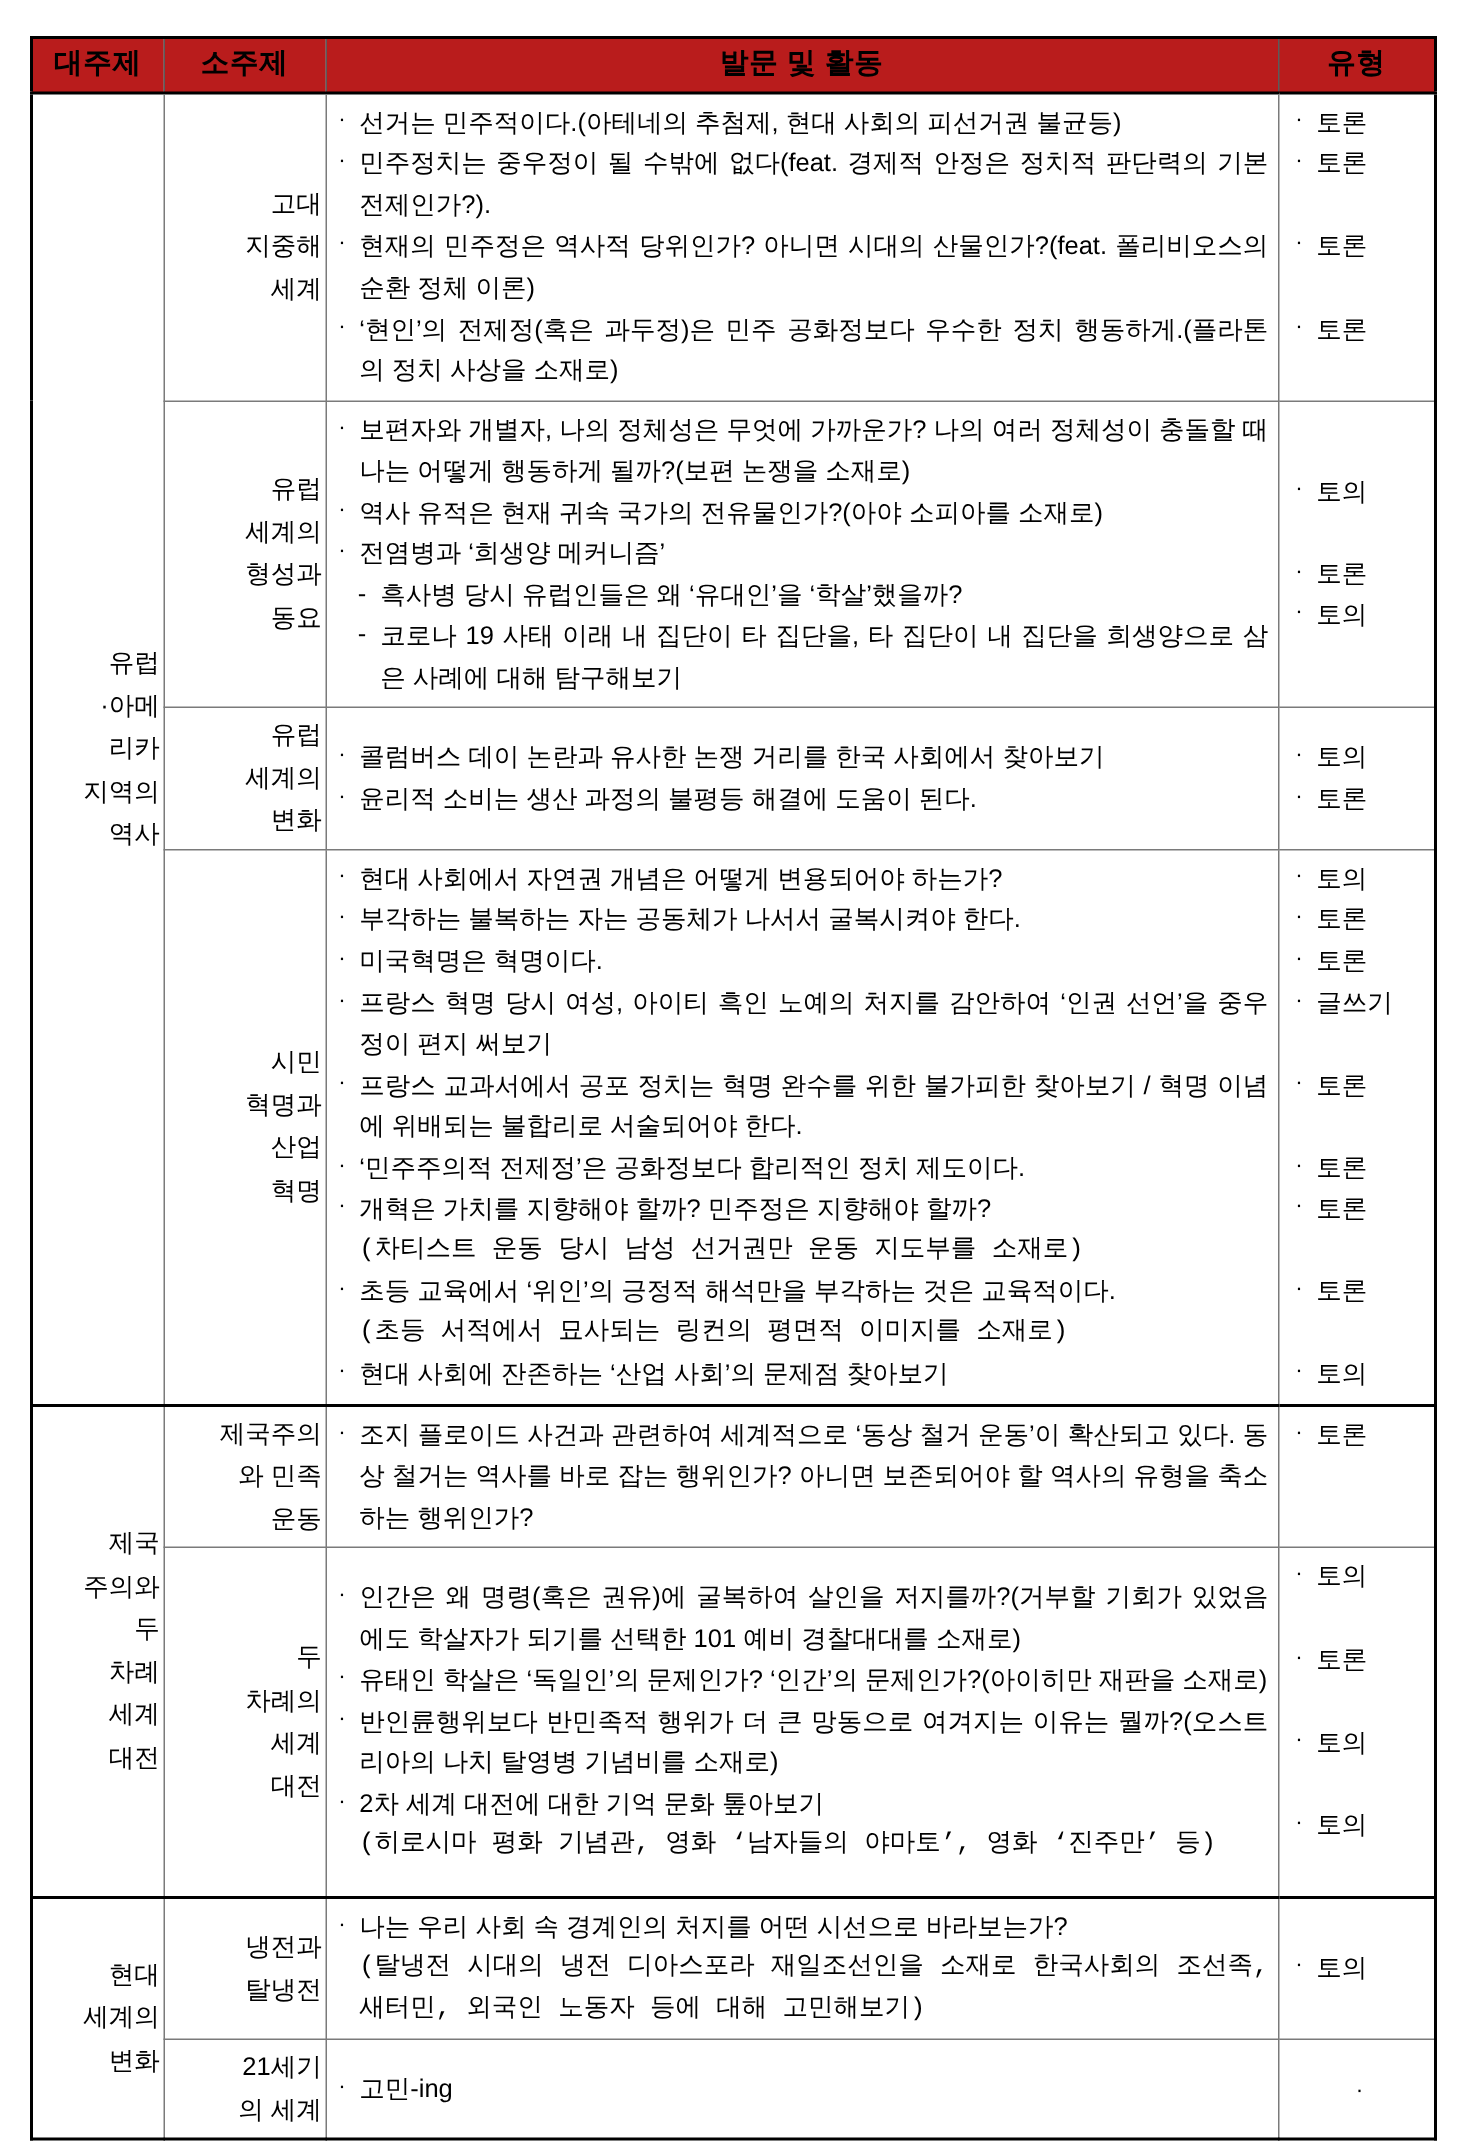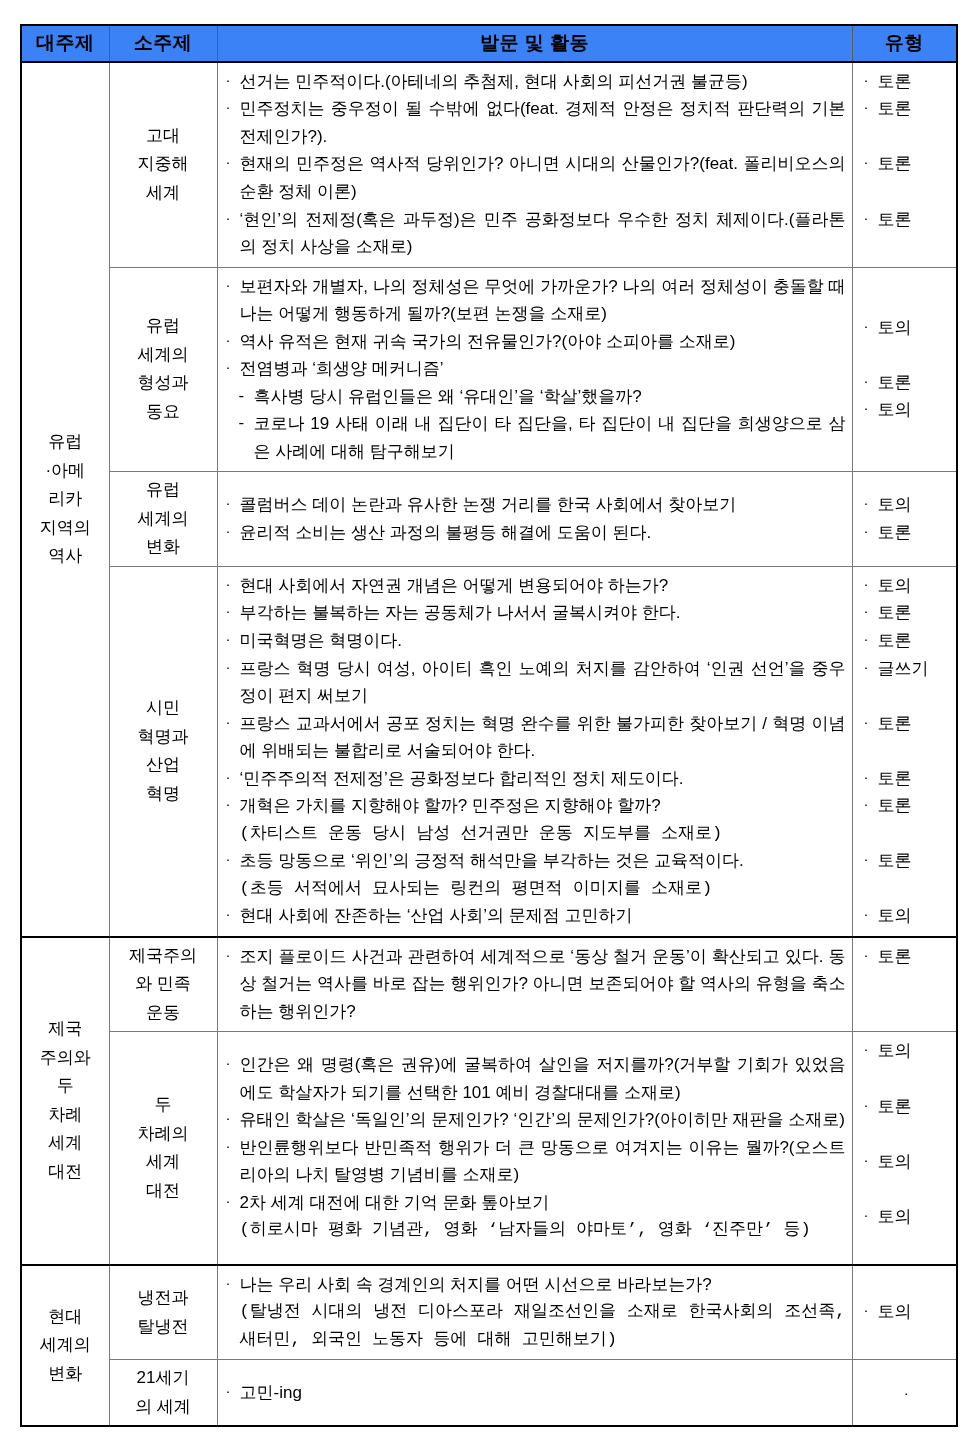--- a/index.html
+++ b/index.html
@@ -30,21 +30,21 @@
     border-bottom: 2.5px solid #000;
     border-left: 2.5px solid #000;
     border-right: 2.5px solid #000;
   }
   table.main col.c-major  { width: 88px; }
   table.main col.c-minor  { width: 108px; }
   table.main col.c-body   { width: 635px; }
   table.main col.c-type   { width: 105px; }
 
   thead th {
-    background: #3b82f6;
+    background: #b91c1c;
     border-left: 1px solid #5b5b5b;
     border-right: 1px solid #5b5b5b;
     border-bottom: 2.5px solid #000;
     font-size: 19px;
     font-weight: bold;
     letter-spacing: 0.5px;
     padding: 6px 2px 7px 2px;
     text-align: center;
     line-height: 1.15;
   }
@@ -56,21 +56,21 @@
     border-right: 1px solid #7a7a7a;
     border-top: 1px solid #7a7a7a;
     border-bottom: 1px solid #7a7a7a;
     vertical-align: middle;
     font-size: 17px;
     line-height: 1.62;
     padding: 5px 6px 6px 6px;
   }
   tbody td.major,
   tbody td.minor {
-    text-align: center;
+    text-align: right;
     vertical-align: middle;
     font-size: 17px;
     line-height: 1.68;
     padding: 4px 2px;
   }
   tbody td.major { border-left: none; }
   tbody td.type  { border-right: none; padding-left: 10px; }
 
   
   tr.group-start > td { border-top: 2.2px solid #000; }
@@ -174,21 +174,21 @@
           <td class="minor">
             <span class="minor-text">고대
 지중해
 세계</span>
           </td>
           <td class="body">
             <ul class="bullets">
               <li><span class="mk">·</span><span class="tx">선거는 민주적이다.(아테네의 추첨제, 현대 사회의 피선거권 불균등)</span></li>
               <li><span class="mk">·</span><span class="tx">민주정치는 중우정이 될 수밖에 없다(feat. 경제적 안정은 정치적 판단력의 기본 전제인가?).</span></li>
               <li><span class="mk">·</span><span class="tx">현재의 민주정은 역사적 당위인가? 아니면 시대의 산물인가?(feat. 폴리비오스의 순환 정체 이론)</span></li>
-              <li><span class="mk">·</span><span class="tx">‘현인’의 전제정(혹은 과두정)은 민주 공화정보다 우수한 정치 체제이다.(플라톤의 정치 사상을 소재로)</span></li>
+              <li><span class="mk">·</span><span class="tx">‘현인’의 전제정(혹은 과두정)은 민주 공화정보다 우수한 정치 행동하게.(플라톤의 정치 사상을 소재로)</span></li>
             </ul>
           </td>
           <td class="type">
             <ul class="types">
               <li><span class="mk">·</span><span>토론</span></li>
               <li><span class="mk">·</span><span>토론</span></li>
               <li class="blank">&nbsp;</li>
               <li><span class="mk">·</span><span>토론</span></li>
               <li class="blank">&nbsp;</li>
               <li><span class="mk">·</span><span>토론</span></li>
@@ -250,23 +250,23 @@
           <td class="body">
             <ul class="bullets">
               <li><span class="mk">·</span><span class="tx">현대 사회에서 자연권 개념은 어떻게 변용되어야 하는가?</span></li>
               <li><span class="mk">·</span><span class="tx">부각하는 불복하는 자는 공동체가 나서서 굴복시켜야 한다.</span></li>
               <li><span class="mk">·</span><span class="tx">미국혁명은 혁명이다.</span></li>
               <li><span class="mk">·</span><span class="tx">프랑스 혁명 당시 여성, 아이티 흑인 노예의 처지를 감안하여 ‘인권 선언’을 중우정이 편지 써보기</span></li>
               <li><span class="mk">·</span><span class="tx">프랑스 교과서에서 공포 정치는 혁명 완수를 위한 불가피한 찾아보기 / 혁명 이념에 위배되는 불합리로 서술되어야 한다.</span></li>
               <li><span class="mk">·</span><span class="tx">‘민주주의적 전제정’은 공화정보다 합리적인 정치 제도이다.</span></li>
               <li><span class="mk">·</span><span class="tx">개혁은 가치를 지향해야 할까? 민주정은 지향해야 할까?</span></li>
               <li class="cont"><span class="tx">(차티스트 운동 당시 남성 선거권만 운동 지도부를 소재로)</span></li>
-              <li><span class="mk">·</span><span class="tx">초등 망동으로 ‘위인’의 긍정적 해석만을 부각하는 것은 교육적이다.</span></li>
+              <li><span class="mk">·</span><span class="tx">초등 교육에서 ‘위인’의 긍정적 해석만을 부각하는 것은 교육적이다.</span></li>
               <li class="cont"><span class="tx">(초등 서적에서 묘사되는 링컨의 평면적 이미지를 소재로)</span></li>
-              <li><span class="mk">·</span><span class="tx">현대 사회에 잔존하는 ‘산업 사회’의 문제점 고민하기</span></li>
+              <li><span class="mk">·</span><span class="tx">현대 사회에 잔존하는 ‘산업 사회’의 문제점 찾아보기</span></li>
             </ul>
           </td>
           <td class="type">
             <ul class="types">
               <li><span class="mk">·</span><span>토의</span></li>
               <li><span class="mk">·</span><span>토론</span></li>
               <li><span class="mk">·</span><span>토론</span></li>
               <li><span class="mk">·</span><span>글쓰기</span></li>
               <li class="blank">&nbsp;</li>
               <li><span class="mk">·</span><span>토론</span></li>

